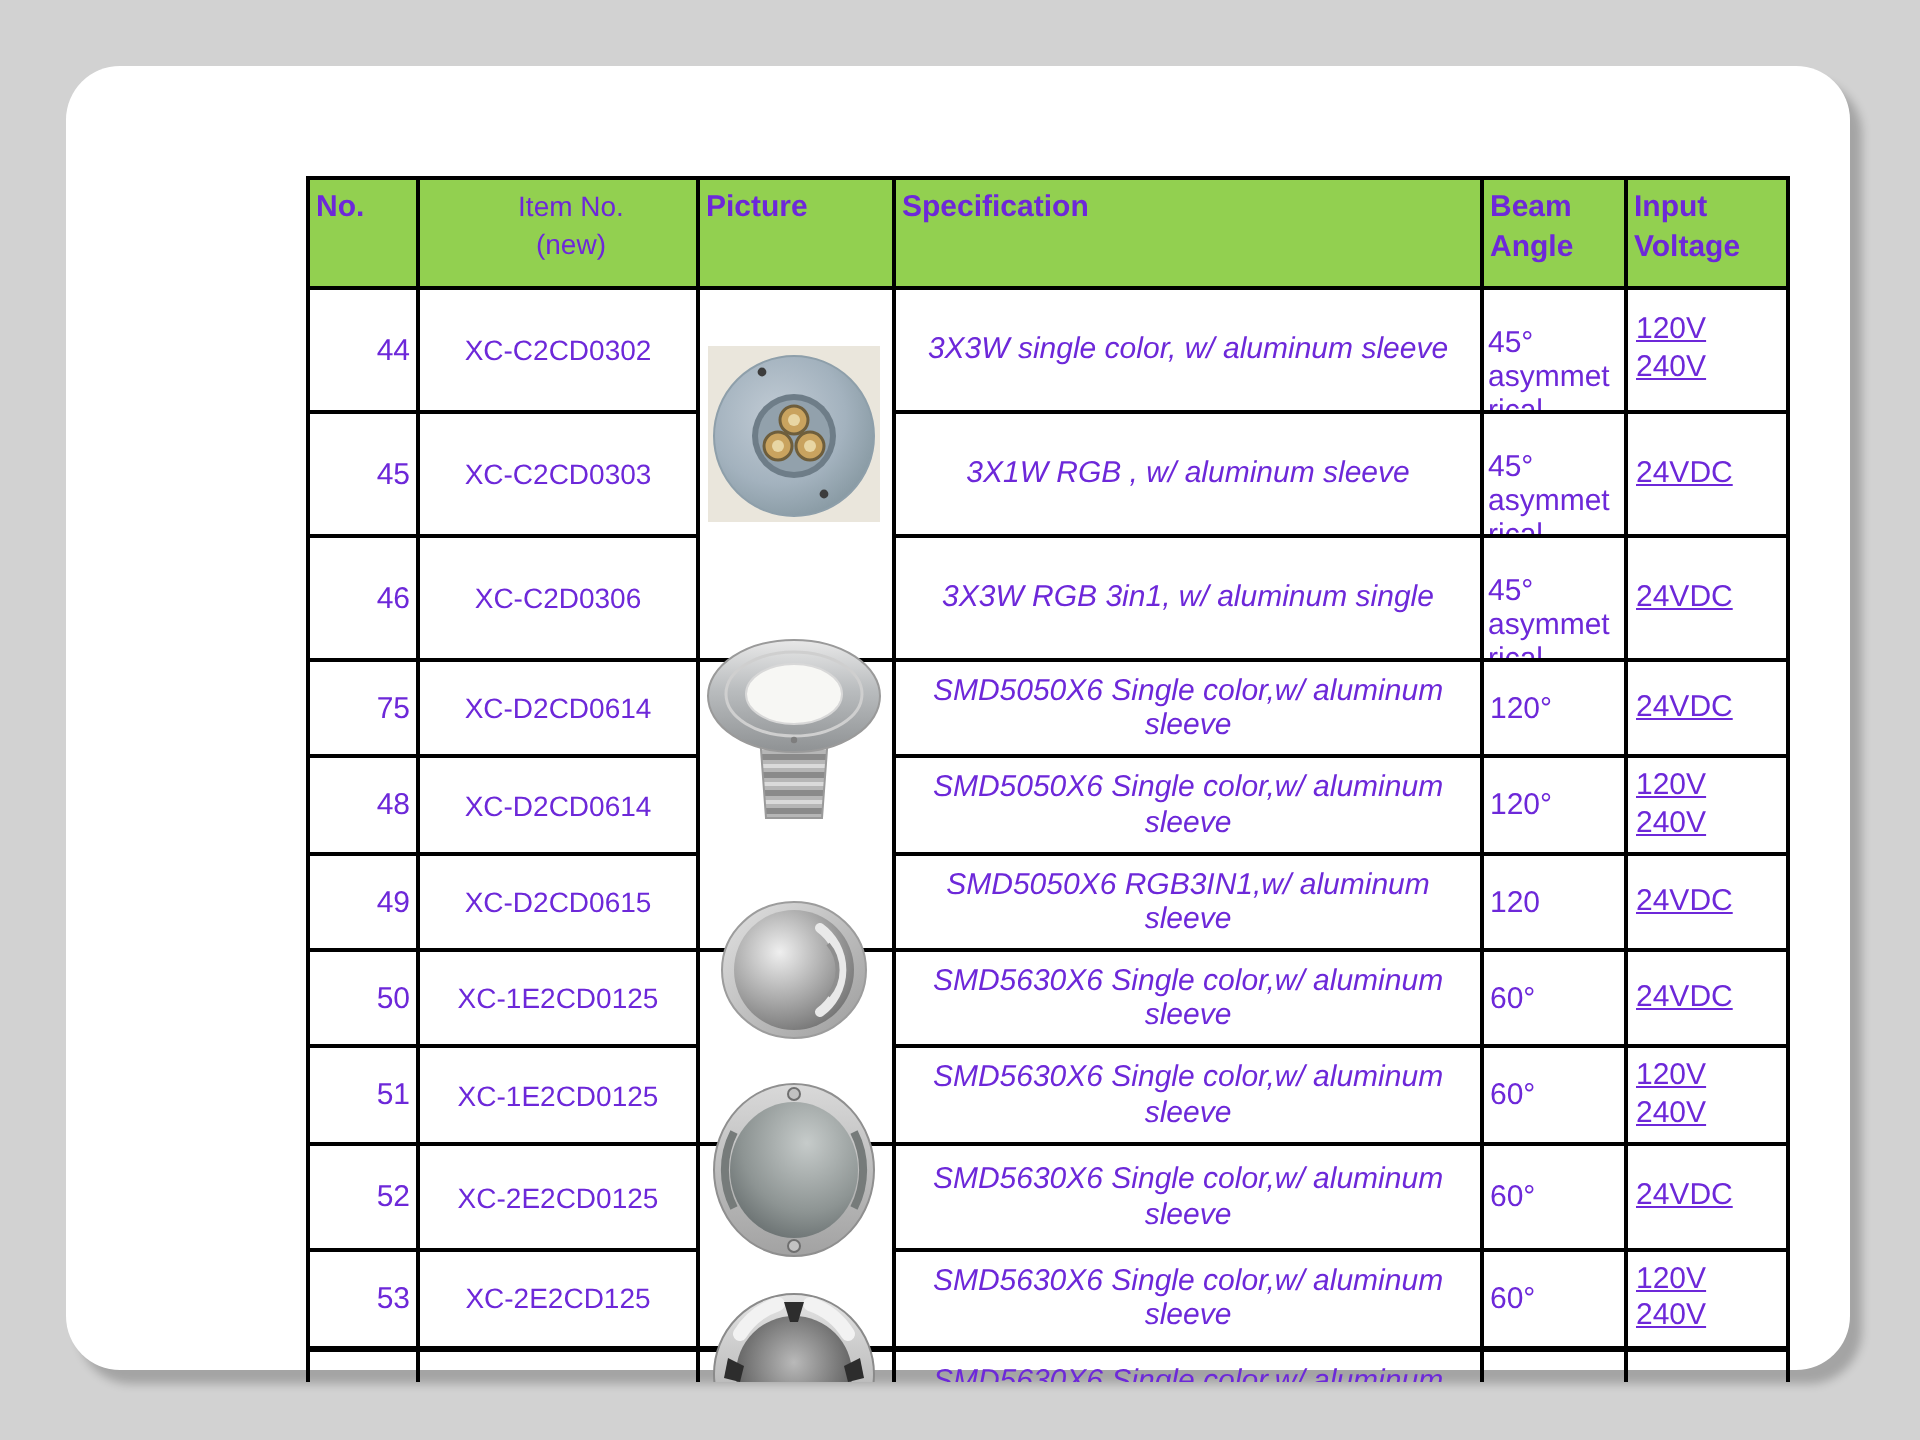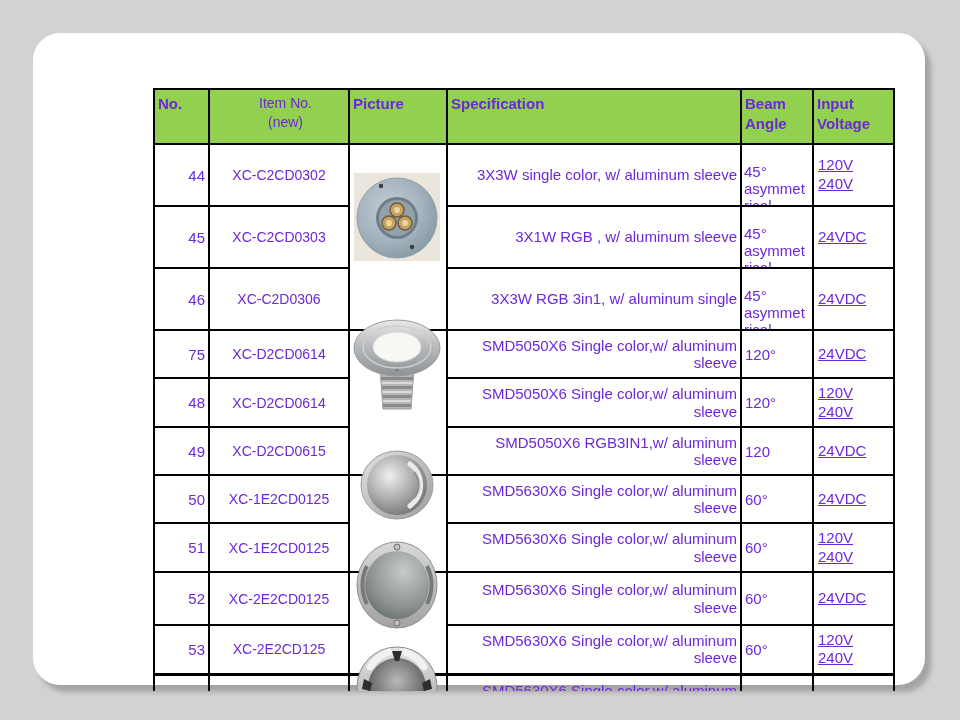--- a/index.html
+++ b/index.html
@@ -51,21 +51,21 @@
   }
   .spec-table thead th.th-item{
     font-weight:400;
     text-align:center;
     font-size:14px;
     padding-left:16px;
   }
   td.no-cell{text-align:right;padding-left:4px;}
   td.item-cell{text-align:center;font-size:14px;border-radius:18px;}
   td.pic-cell{padding:0;}
-  td.spec-cell{text-align:right;line-height:1.15;padding:1px 3px;}
+  td.spec-cell{text-align:center;line-height:1.15;padding:1px 3px;font-style:italic;}
   td.beam-cell{text-align:left;}
   td.beam-cell.clip3{vertical-align:top;padding:2px 4px 0 2px;}
   td.beam-cell.clip3 .clipbox{
     height:42px;overflow:hidden;
     white-space:pre-line;
     word-break:break-all;
     overflow-wrap:anywhere;
     line-height:17px;
     margin-top:16px;
   }

